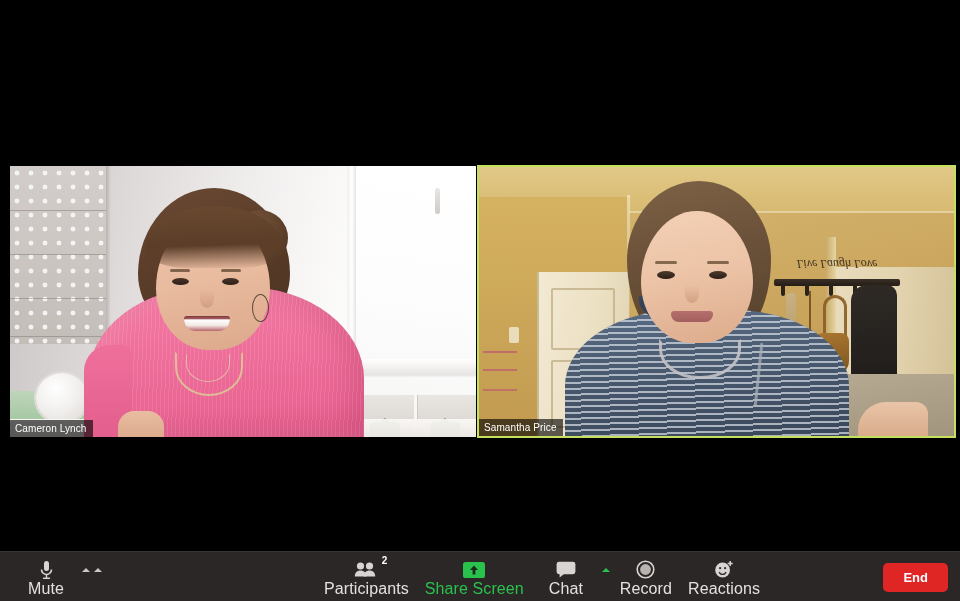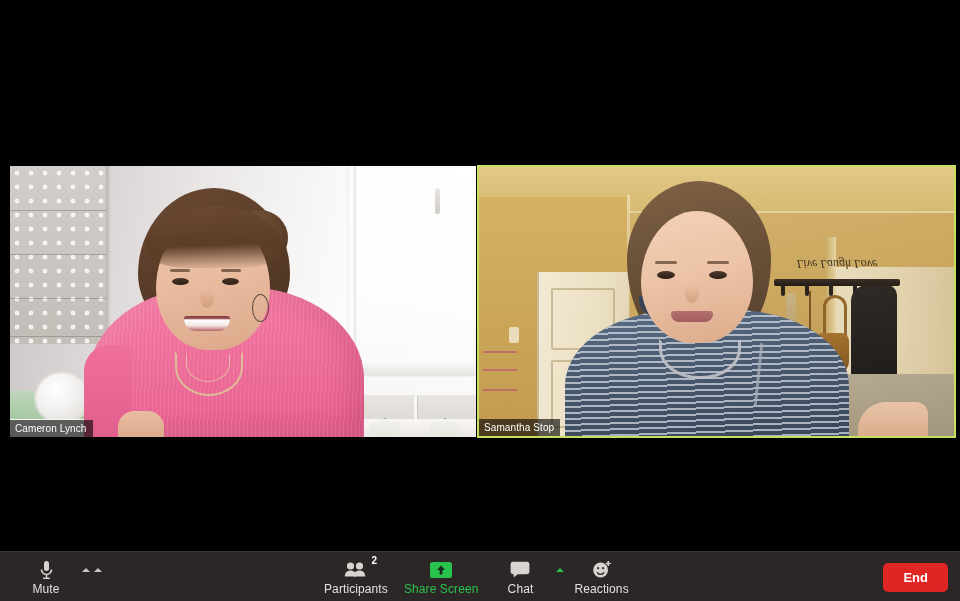--- a/index.html
+++ b/index.html
@@ -466,21 +466,21 @@
   }
   .tb-icon {
     height: 20px;
     display: flex;
     align-items: center;
     justify-content: center;
     margin-bottom: 3px;
     position: relative;
   }
   .tb-label {
-    font-size: 12px;
+    font-size: 16px;
     line-height: 12px;
     color: #e3e1e0;
     white-space: nowrap;
     letter-spacing: .1px;
   }
   .tb-item.green .tb-label { color: #29c24c; }
 
   .chev {
     width: 0; height: 0;
     border-left: 4px solid transparent;
@@ -609,21 +609,21 @@
         <div class="r-face-cut"></div>
         <div class="r-brow left"></div>
         <div class="r-brow right"></div>
         <div class="r-eye left"></div>
         <div class="r-eye right"></div>
         <div class="r-nose"></div>
         <div class="r-mouth"></div>
         <div class="r-necklace"></div>
         <div class="r-strapthin"></div>
       </div>
-      <div class="nameplate">Samantha Stop</div>
+      <div class="nameplate">Samantha Price</div>
     </div>
 
   </div>
 
   <div id="toolbar">
 
     <div class="tb-group" id="tb-left">
 
       <div class="tb-item">
         <span class="tb-icon">
@@ -672,20 +672,29 @@
         <span class="tb-icon">
           <svg width="20" height="17" viewBox="0 0 20 17">
             <rect x="0.6" y="0.8" width="18.8" height="12.4" rx="2.4" fill="#d8d4d2"></rect>
             <path d="M3.6 13 L3.6 16.6 L8 13 Z" fill="#d8d4d2"></path>
           </svg>
         </span>
         <span class="tb-label">Chat</span>
       </div>
       <div class="chev green"></div>
 
+      <div class="tb-item">
+        <span class="tb-icon">
+          <svg width="19" height="19" viewBox="0 0 19 19">
+            <circle cx="9.5" cy="9.5" r="8.3" fill="none" stroke="#d8d4d2" stroke-width="1.6"></circle>
+            <circle cx="9.5" cy="9.5" r="5.4" fill="#b8b3b0"></circle>
+          </svg>
+        </span>
+        <span class="tb-label">Record</span>
+      </div>
 
       <div class="tb-item">
         <span class="tb-icon">
           <svg width="20" height="19" viewBox="0 0 20 19">
             <circle cx="8.6" cy="10" r="7.4" fill="#d8d4d2"></circle>
             <circle cx="6.1" cy="8.2" r="1.15" fill="#332f2e"></circle>
             <circle cx="11.1" cy="8.2" r="1.15" fill="#332f2e"></circle>
             <path d="M5.2 12 a3.6 3.6 0 0 0 6.8 0" stroke="#332f2e" stroke-width="1.3" fill="none"></path>
             <path d="M16.2 1 L16.2 6 M13.7 3.5 L18.7 3.5" stroke="#d8d4d2" stroke-width="1.5"></path>
           </svg>

